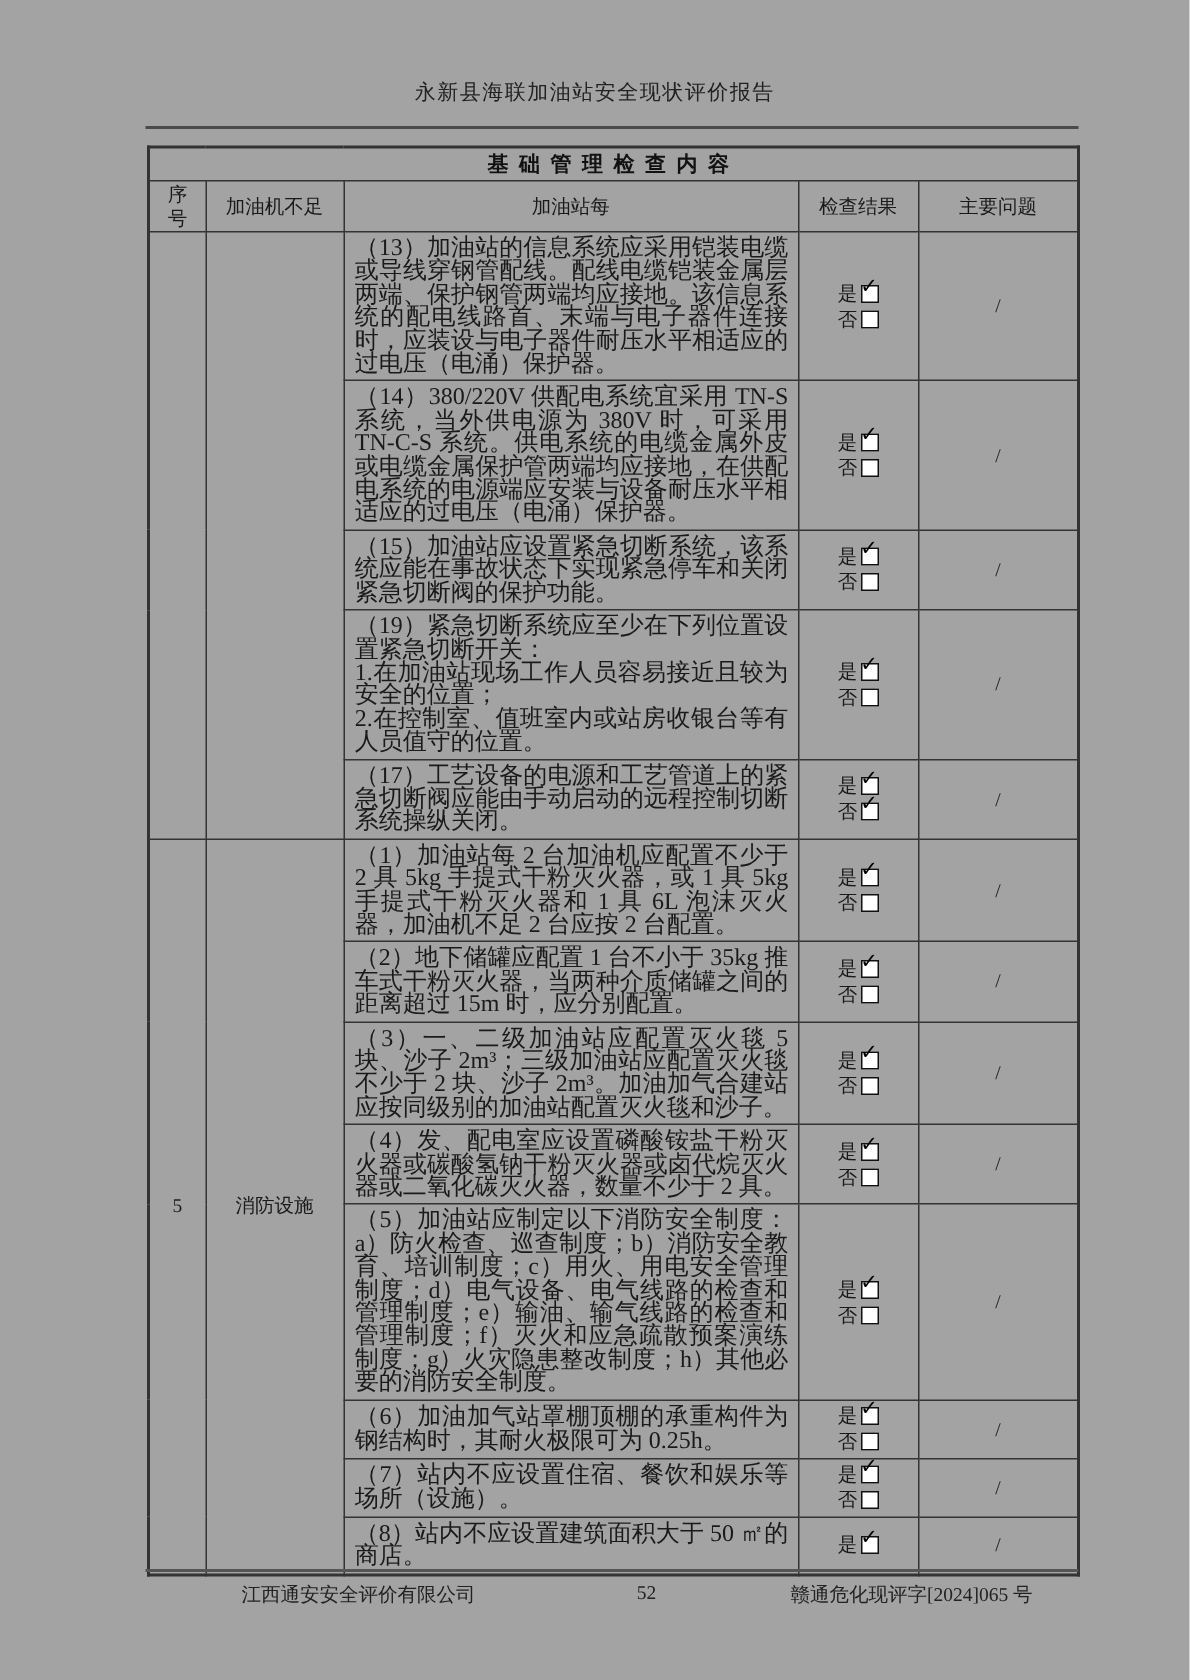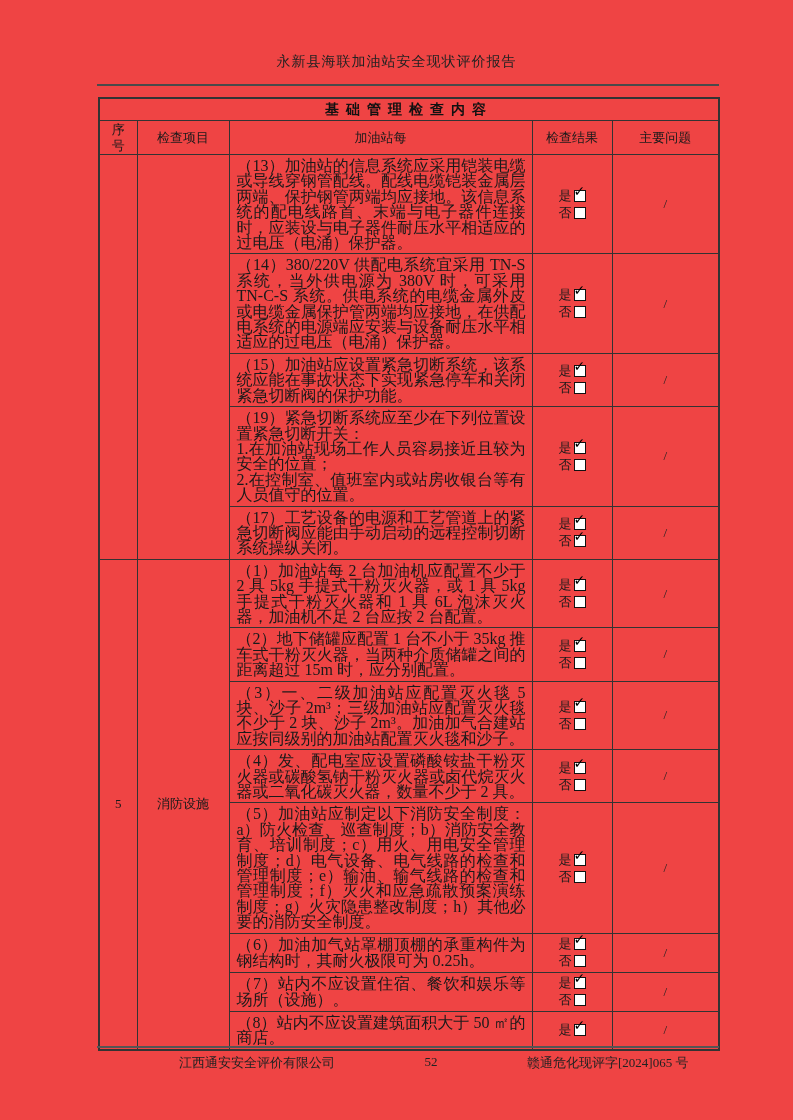--- a/index.html
+++ b/index.html
@@ -1,19 +1,19 @@
 <!DOCTYPE html>
 <html><head>
 <meta charset="utf-8">
 <style>
   html,body{margin:0;padding:0;background:#ffffff;}
   .page{
     position:relative;
     width:793px;height:1120px;
-    background:#ef4444;
+    background:#a3a3a3;
     font-family:"Liberation Serif","DejaVu Serif",serif;
     color:#1a1a1a;
     overflow:hidden;
   }
   .page-title{
     position:absolute;top:53px;left:0;width:100%;
     text-align:center;font-size:14px;letter-spacing:1px;color:#222;
   }
   .header-rule{
     position:absolute;top:84px;left:97px;width:622px;
@@ -64,21 +64,21 @@
     text-align:center;font-size:13px;vertical-align:middle;color:#222;
   }
   .footer-rule{
     position:absolute;top:1046px;left:97px;width:622px;
     border-top:2.5px solid #555;
   }
   .page-footer{
     position:absolute;top:1054px;left:97px;width:622px;
     display:flex;font-size:13px;color:#222;
   }
-  .f-left{flex:1;text-align:right;margin-left:46px;}
+  .f-left{flex:1;text-align:center;margin-left:46px;}
   .f-center{flex:1;text-align:center;}
   .f-right{flex:1;}
 </style>
 </head>
 <body>
 
 <div class="page">
 
   <div class="page-title">永新县海联加油站安全现状评价报告</div>
   <div class="header-rule"></div>
@@ -90,21 +90,21 @@
       <col style="width:303px">
       <col style="width:80px">
       <col style="width:107px">
     </colgroup>
     <thead>
       <tr>
         <th class="table-title" colspan="5">基础管理检查内容</th>
       </tr>
       <tr class="col-header">
         <th>序号</th>
-        <th>检查项目</th>
+        <th>加油机不足</th>
         <th>加油站每</th>
         <th>检查结果</th>
         <th>主要问题</th>
       </tr>
     </thead>
     <tbody id="tbody">
         <tr>
           <td class="cell-seq" rowspan="5"></td>
           <td class="cell-item" rowspan="5"></td>
           <td class="cell-content">（13）加油站的信息系统应采用铠装电缆或导线穿钢管配线。配线电缆铠装金属层两端、保护钢管两端均应接地。该信息系统的配电线路首、末端与电子器件连接时，应装设与电子器件耐压水平相适应的过电压（电涌）保护器。</td>

